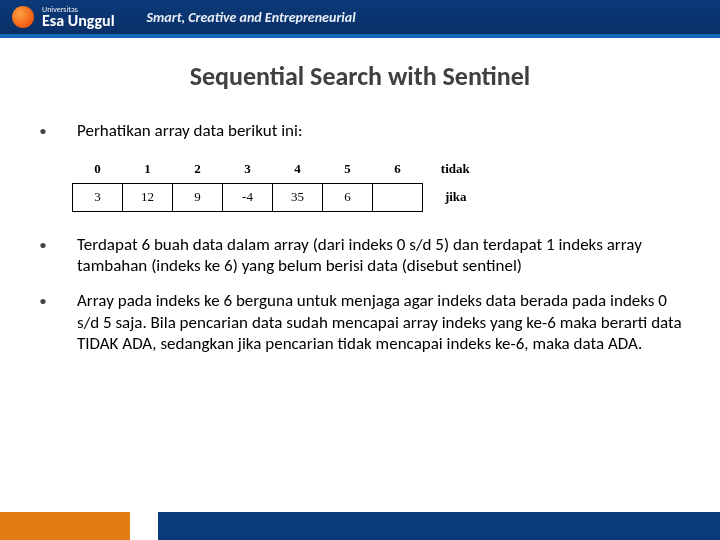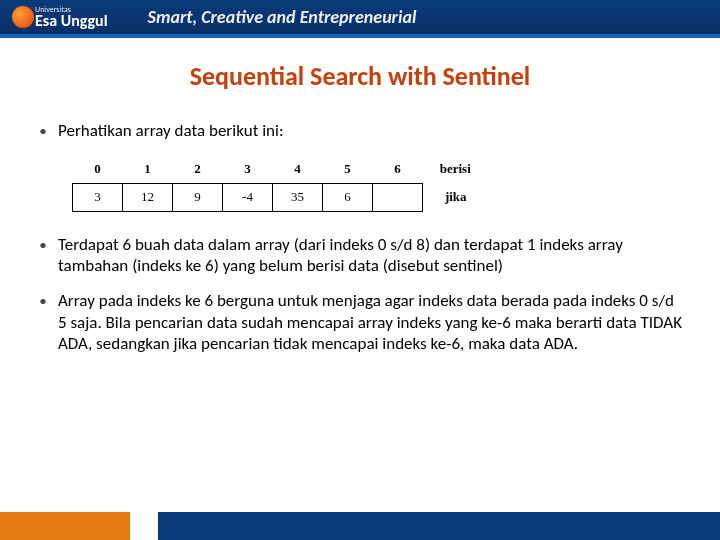--- a/index.html
+++ b/index.html
@@ -18,46 +18,46 @@
     background: linear-gradient(#0a3a7a, #0a2f66);
     border-bottom: 4px solid #1666b8;
     display: flex;
     align-items: center;
     padding: 0 12px;
     color: #fff;
   }
   .brand-block {
     display: flex;
     align-items: center;
-    gap: 1px;
+    gap: 8px;
   }
   .logo-circle {
     width: 22px;
     height: 22px;
     border-radius: 50%;
     background: radial-gradient(circle at 35% 35%, #ffa040, #f05a10 70%);
   }
   .brand-text { line-height: 1; }
   .brand-univ { font-size: 8px; color: #eee; }
   .brand-name { font-size: 16px; font-weight: bold; color: #fff; }
   .tagline {
-    margin-left: 40px;
-    font-size: 18px;
+    margin-left: 32px;
+    font-size: 14px;
     font-style: italic;
     font-weight: bold;
     color: #e9eef7;
   }
 
   
   .title {
     text-align: center;
     font-size: 26px;
     font-weight: bold;
     margin: 22px 0 28px;
-    color: #c2410c;
+    color: #404040;
   }
 
   
   .content {
     padding: 0 36px;
   }
   .bullet-row {
     display: flex;
     align-items: flex-start;
     gap: 8px;
@@ -66,21 +66,21 @@
     line-height: 1.25;
   }
   .bullet-dot {
     flex: 0 0 auto;
     width: 14px;
     text-align: center;
     color: #444;
     font-size: 15px;
     margin-top: 2px;
   }
-  .bullet-text { flex: 1; }
+  .bullet-text { flex: 1; margin-left: 19px; }
 
   
   .array-wrap {
     margin: 10px 0 22px 36px;
   }
   .array-table {
     border-collapse: collapse;
   }
   .array-table td, .array-table th {
     width: 50px;
@@ -149,39 +149,39 @@
     <table class="array-table">
       <tbody>
           <tr>
         <td class="idx-cell">0</td>
         <td class="idx-cell">1</td>
         <td class="idx-cell">2</td>
         <td class="idx-cell">3</td>
         <td class="idx-cell">4</td>
         <td class="idx-cell">5</td>
         <td class="idx-cell">6</td>
-        <td class="lbl-cell">berisi</td>
+        <td class="lbl-cell">tidak</td>
       </tr>
       <tr>
         <td class="val-cell">3</td>
         <td class="val-cell">12</td>
         <td class="val-cell">9</td>
         <td class="val-cell">-4</td>
         <td class="val-cell">35</td>
         <td class="val-cell">6</td>
         <td class="val-cell"></td>
         <td class="lbl-cell">jika</td>
       </tr>
     </tbody>
       </table>
   </div>
 
   <div class="bullet-row">
     <div class="bullet-dot">•</div>
-    <div class="bullet-text">Terdapat 6 buah data dalam array (dari indeks 0 s/d 8) dan terdapat 1 indeks array tambahan (indeks ke 6) yang belum berisi data (disebut sentinel)</div>
+    <div class="bullet-text">Terdapat 6 buah data dalam array (dari indeks 0 s/d 5) dan terdapat 1 indeks array tambahan (indeks ke 6) yang belum berisi data (disebut sentinel)</div>
   </div>
 
   <div class="bullet-row">
     <div class="bullet-dot">•</div>
     <div class="bullet-text">Array pada indeks ke 6 berguna untuk menjaga agar indeks data berada pada indeks 0 s/d 5 saja.  Bila pencarian data sudah mencapai array indeks yang ke-6 maka berarti data TIDAK ADA, sedangkan jika pencarian tidak mencapai indeks ke-6, maka data ADA.</div>
   </div>
 
 </div>
 
 <div class="footer">

